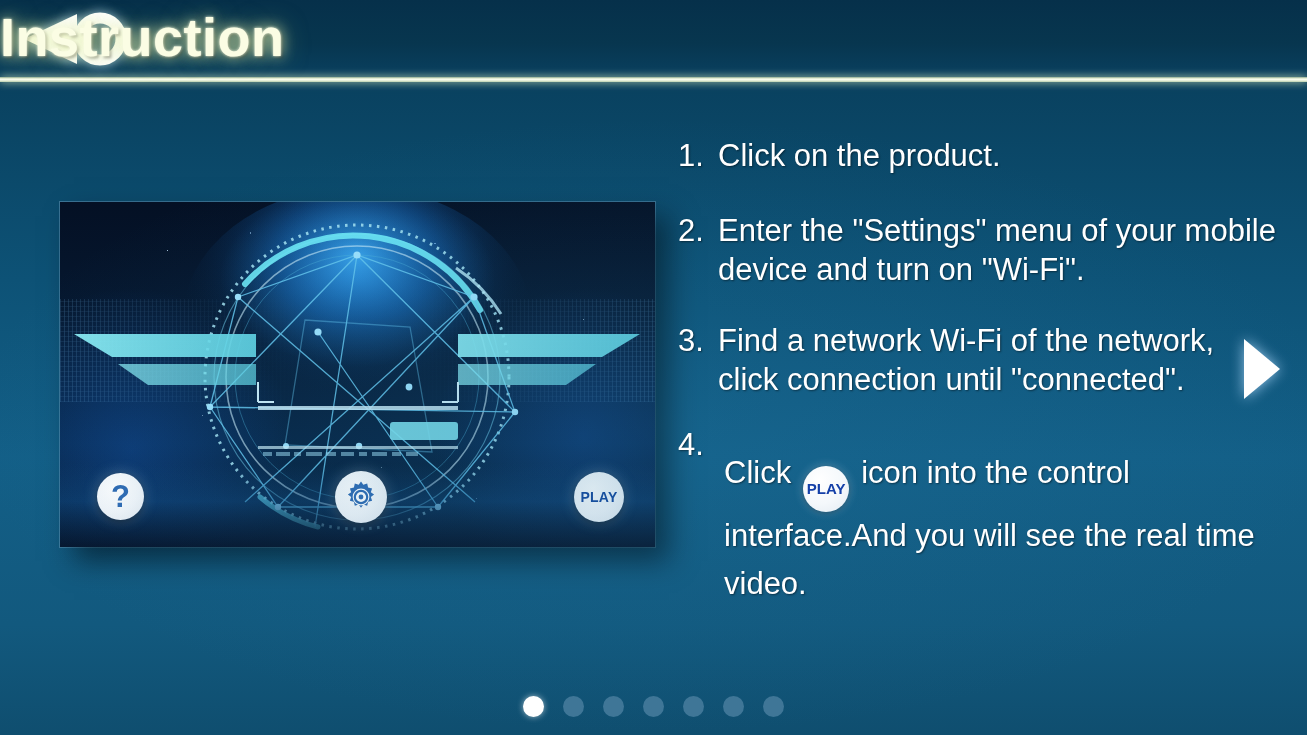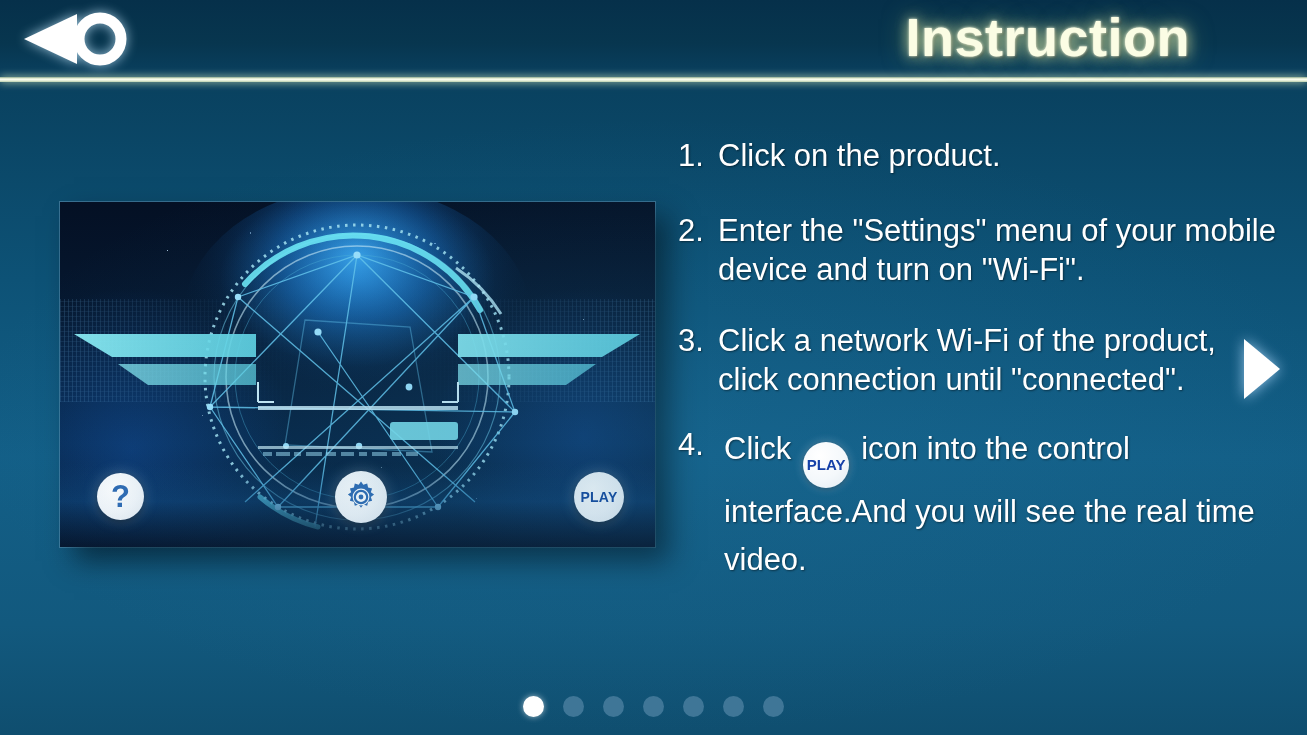--- a/index.html
+++ b/index.html
@@ -58,21 +58,21 @@
     width: 118px; height: 62px;
     cursor: pointer;
     z-index: 7;
   }
   .back-btn svg { display: block; filter: drop-shadow(0 0 6px rgba(200,235,255,0.75)); }
 
   .page-title {
     position: absolute;
     left: 0; top: 6px;
     width: 1190px;
-    text-align: right;
+    text-align: left;
     font-size: 54px;
     font-weight: bold;
     letter-spacing: 0.5px;
     color: #fbfde4;
     text-shadow: 0 0 3px #fdffe8, 0 0 14px rgba(236,246,176,0.85),
                  0 0 26px rgba(200,225,130,0.5), 2px 2px 3px rgba(0,0,0,0.45);
     z-index: 7;
     font-family: "Liberation Sans", sans-serif;
   }
 
@@ -167,21 +167,21 @@
     text-shadow: 1px 1px 2px rgba(0,0,0,0.45);
     z-index: 3;
   }
   .step { display: flex; align-items: flex-start; margin-bottom: 20px; }
   .step-num { flex: 0 0 auto; width: 40px; }
   .step-body { flex: 1 1 auto; }
   .step-1 { margin-bottom: 36px; }
   .step-2 { margin-bottom: 32px; }
   .step-3 { margin-bottom: 26px; }
   .step-4 .step-num { width: 46px; }
-  .step-4 .step-body { line-height: 1.54; }
+  .step-4 .step-body { line-height: 1.54; margin-top: 24px; }
 
   .inline-play {
     display: inline-block;
     vertical-align: -11px;
     width: 46px; height: 46px;
     margin: 0 12px;
     border-radius: 50%;
     background: radial-gradient(circle at 36% 30%, #ffffff 0%, #f4f8fb 55%, #e2eaf1 100%);
     box-shadow: 0 1px 5px rgba(0,0,0,0.35), 0 0 10px rgba(200,230,255,0.4);
     text-align: center;
@@ -341,21 +341,21 @@
       <span class="step-body">Click on the product.</span>
     </div>
 
     <div class="step step-2">
       <span class="step-num">2.</span>
       <span class="step-body">Enter the "Settings" menu of your mobile device and turn on "Wi-Fi".</span>
     </div>
 
     <div class="step step-3">
       <span class="step-num">3.</span>
-      <span class="step-body">Click a network Wi-Fi of the product, click connection until "connected".</span>
+      <span class="step-body">Find a network Wi-Fi of the network, click connection until "connected".</span>
     </div>
 
     <div class="step step-4">
       <span class="step-num">4.</span>
       <span class="step-body"><span>Click</span><span class="inline-play">PLAY</span><span>icon into the control interface.And you will see the real time video.</span></span>
     </div>
 
   </div>
 
   <div class="dots">

